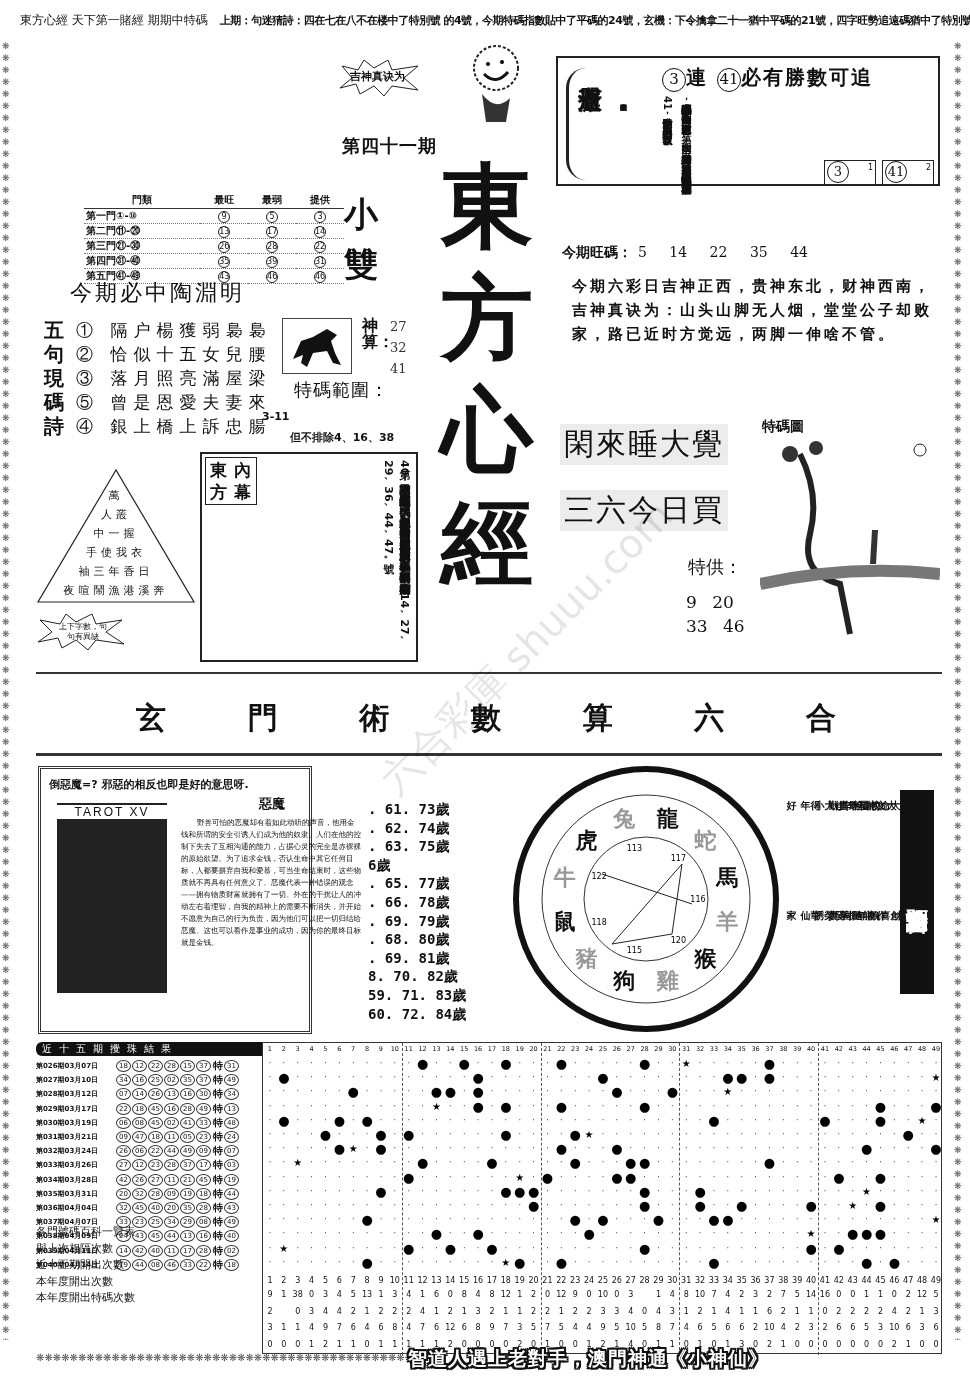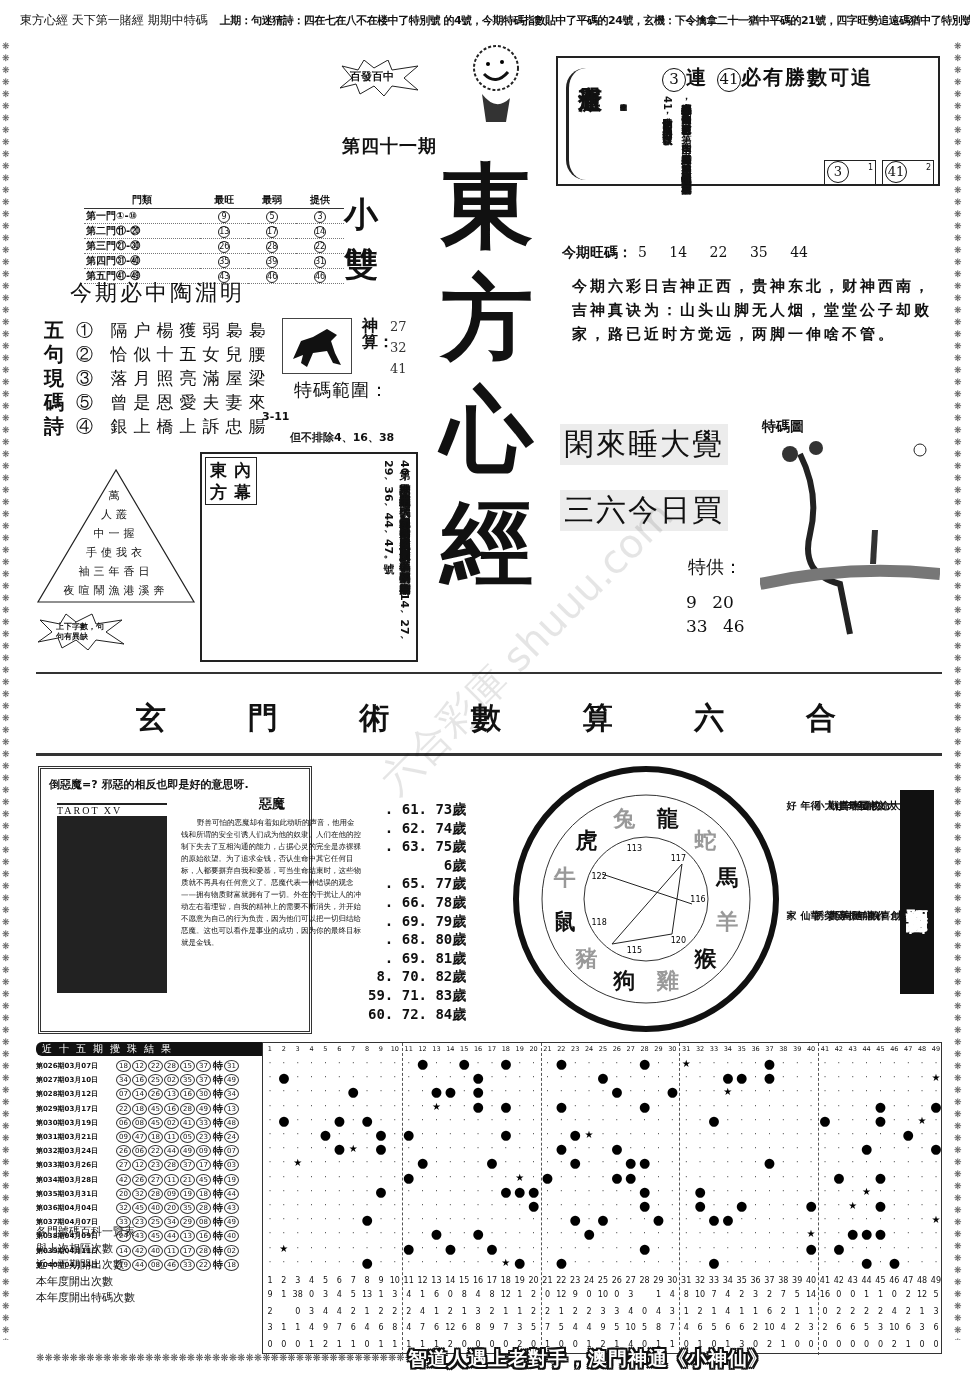--- a/index.html
+++ b/index.html
@@ -20,21 +20,21 @@
 
   .taoyuan { left: 70px; top: 278px; font-size: 22px; letter-spacing: 3px; }
   .fivepoem { left: 44px; top: 318px; font-family: "DejaVu Serif", serif; }
   .fivepoem .side { position: absolute; left: 0; top: 0; width: 24px; font-size: 20px; font-weight: 900; line-height: 24px; }
   .fivepoem .lines { position: absolute; left: 32px; top: 0; width: 240px; font-size: 17px; line-height: 24px; letter-spacing: 6px; white-space: nowrap; }
 
   .pyramid { left: 36px; top: 468px; width: 160px; height: 136px; }
   .pyramid svg { position: absolute; left: 0; top: 0; }
   .pyramid .row { position: absolute; left: 0; width: 160px; text-align: center; font-size: 11px; letter-spacing: 4px; }
   .starburst { left: 36px; top: 612px; width: 90px; height: 38px; }
-  .starburst span { position: absolute; left: 20px; top: 10px; font-size: 8px; font-weight: 700; line-height: 10px; text-align: left; width: 54px; }
+  .starburst span { position: absolute; left: 20px; top: 10px; font-size: 8px; font-weight: 400; line-height: 10px; text-align: center; width: 54px; }
 
   
   .baifa { left: 340px; top: 60px; width: 80px; height: 36px; }
   .baifa span { position: absolute; left: 10px; top: 9px; font-size: 11px; font-weight: 900; }
   .sun { left: 460px; top: 42px; width: 70px; height: 90px; }
   .issue { left: 342px; top: 134px; font-size: 18px; font-weight: 900; letter-spacing: 1px; }
   .xiao { left: 344px; top: 192px; font-size: 34px; font-weight: 900; }
   .shuang { left: 344px; top: 242px; font-size: 34px; font-weight: 900; }
   .bigtitle { left: 432px; top: 150px; width: 110px; font-size: 92px; font-weight: 900; line-height: 112px; text-align: center; font-family: "DejaVu Serif", serif; }
   .horse { left: 282px; top: 318px; width: 70px; height: 56px; border: 1px solid #444; }
@@ -71,25 +71,25 @@
   .temap { left: 760px; top: 434px; width: 180px; height: 210px; }
 
   
   .banner { left: 36px; top: 672px; width: 906px; height: 84px; border-top: 2px solid #333; border-bottom: 3px solid #333; }
   .banner .chars { position: absolute; left: 100px; top: 24px; width: 700px; display: flex; justify-content: space-between; font-size: 30px; font-weight: 900; }
 
   
   .devilbox { left: 38px; top: 766px; width: 274px; height: 268px; border: 3px double #333; }
   .devilbox .q { position: absolute; left: 8px; top: 8px; font-size: 11px; font-weight: 700; white-space: nowrap; }
   .devilbox .pic { position: absolute; left: 16px; top: 34px; width: 110px; height: 190px; background: #222; }
-  .devilbox .pic .cap { position: absolute; top: 2px; left: 0; width: 100%; background: #fff; color: #111; font-size: 10px; text-align: left; letter-spacing: 2px; font-family: Liberation Serif, serif; }
+  .devilbox .pic .cap { position: absolute; top: 2px; left: 0; width: 100%; background: #fff; color: #111; font-size: 12px; text-align: center; letter-spacing: 2px; font-family: Liberation Sans, sans-serif; }
   .devilbox .title { position: absolute; left: 218px; top: 26px; font-size: 13px; font-weight: 900; }
   .devilbox .para { position: absolute; left: 140px; top: 48px; width: 180px; font-size: 7.5px; line-height: 12px; text-indent: 16px; }
 
-  .ages { left: 368px; top: 800px; font-size: 14px; font-weight: 700; line-height: 18.6px; font-family: "DejaVu Sans Mono", monospace; text-align: right; }
+  .ages { left: 368px; top: 800px; font-size: 14px; font-weight: 700; line-height: 18.6px; font-family: "DejaVu Sans Mono", monospace; }
 
   .wheel { left: 512px; top: 764px; width: 268px; height: 270px; }
 
   .mingpoem { left: 784px; top: 792px; font-size: 10px; font-weight: 700; }
   .mingpoem .col { position: absolute; top: 0; writing-mode: vertical-rl; line-height: 14px; letter-spacing: 6px; }
   .mingtitle { left: 900px; top: 790px; width: 34px; height: 204px; background: #111; color: #fff; writing-mode: vertical-rl; font-size: 22px; font-weight: 900; text-align: center; line-height: 34px; }
 
   
   .resultshead { left: 36px; top: 1042px; width: 226px; height: 14px; background: #111; color: #fff; font-size: 10px; letter-spacing: 7px; padding-left: 6px; line-height: 14px; border-radius: 6px 0 0 6px; }
   .results { left: 36px; top: 1059px; width: 232px; }
@@ -204,21 +204,21 @@
   <svg width="90" height="38">
       <polygon points="4,8 24,12 30,2 40,10 56,2 60,12 86,8 70,20 88,32 60,28 52,38 40,28 26,36 22,26 2,30 16,20" fill="#fff" stroke="#222"></polygon>
     </svg>
   <span>上下字數，句句有異缺</span>
 </div>
 
 <div class="abs baifa">
   <svg width="80" height="36">
       <polygon points="2,6 18,10 24,0 34,8 48,0 52,10 78,6 64,18 78,30 52,26 44,36 34,26 20,34 16,24 0,28 12,18" fill="#fff" stroke="#222"></polygon>
     </svg>
-  <span>百發百中</span>
+  <span>吉神真诀为</span>
 </div>
 <div class="abs sun">
   <svg width="70" height="90">
       <circle cx="36" cy="26" r="22" fill="#fff" stroke="#222" stroke-width="2" stroke-dasharray="3 2"></circle>
       <circle cx="28" cy="22" r="2"></circle>
       <circle cx="42" cy="20" r="2"></circle>
       <path d="M24 32 Q36 44 48 30" stroke="#111" stroke-width="3" fill="none"></path>
       <path d="M22 52 Q36 70 50 56 L46 80 L26 80 Z" fill="#333"></path>
     </svg>
 </div>

